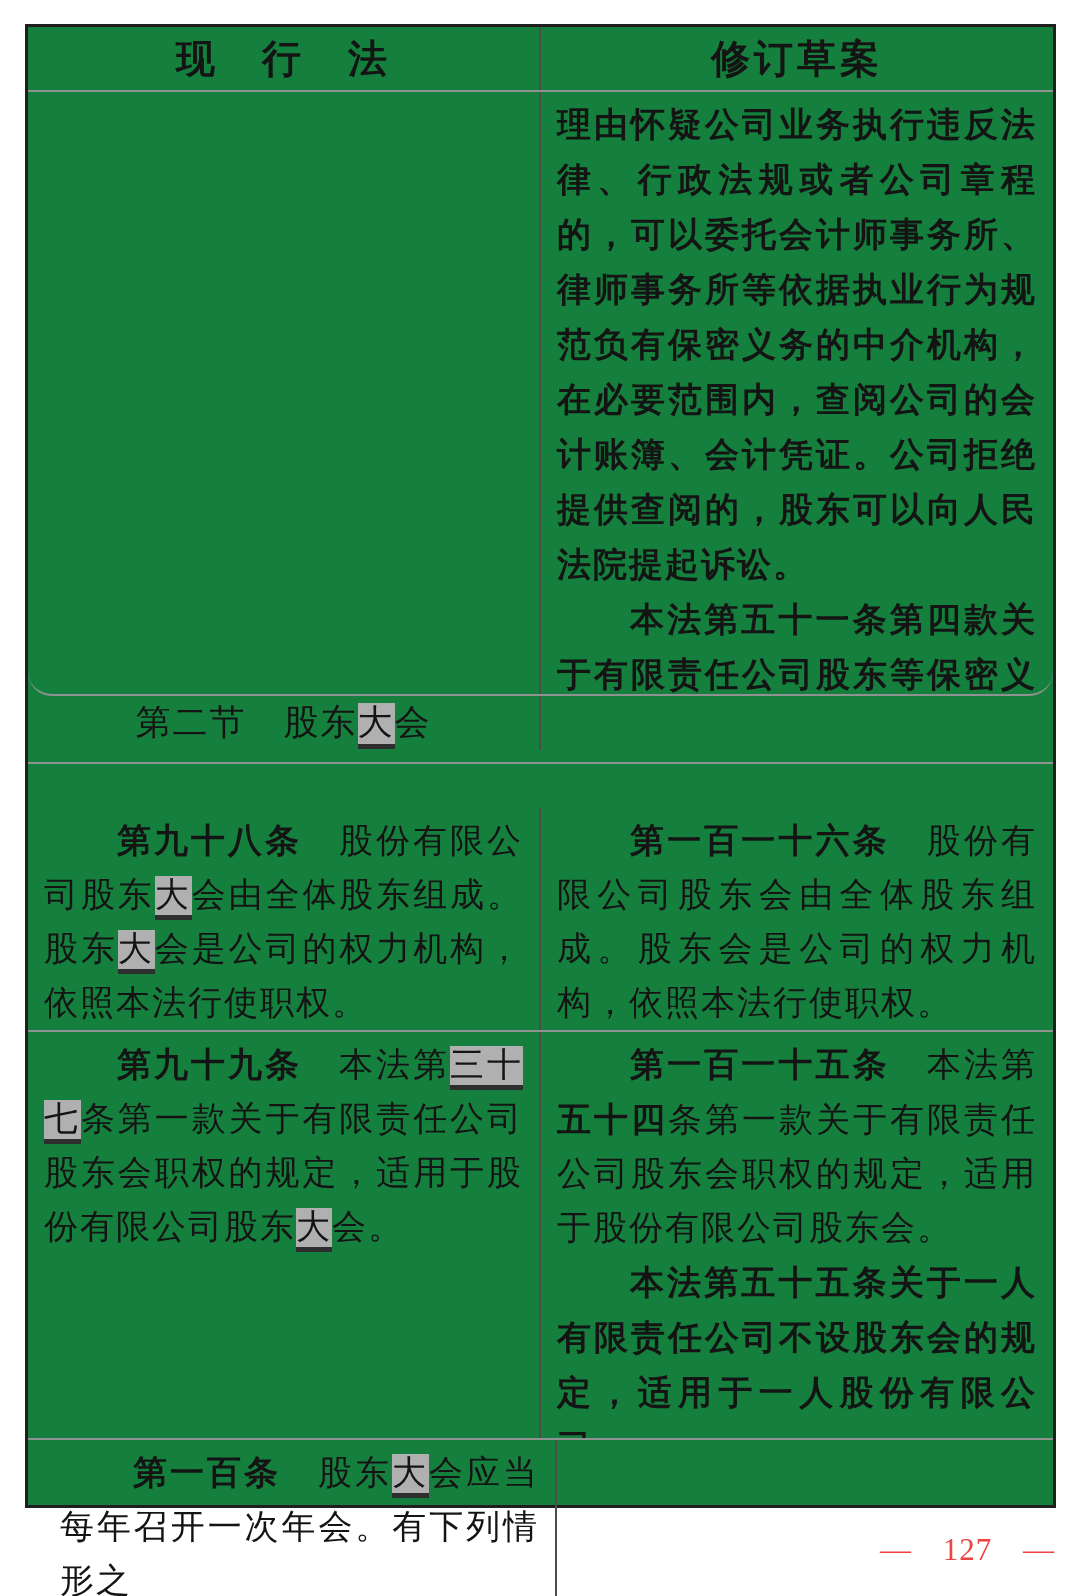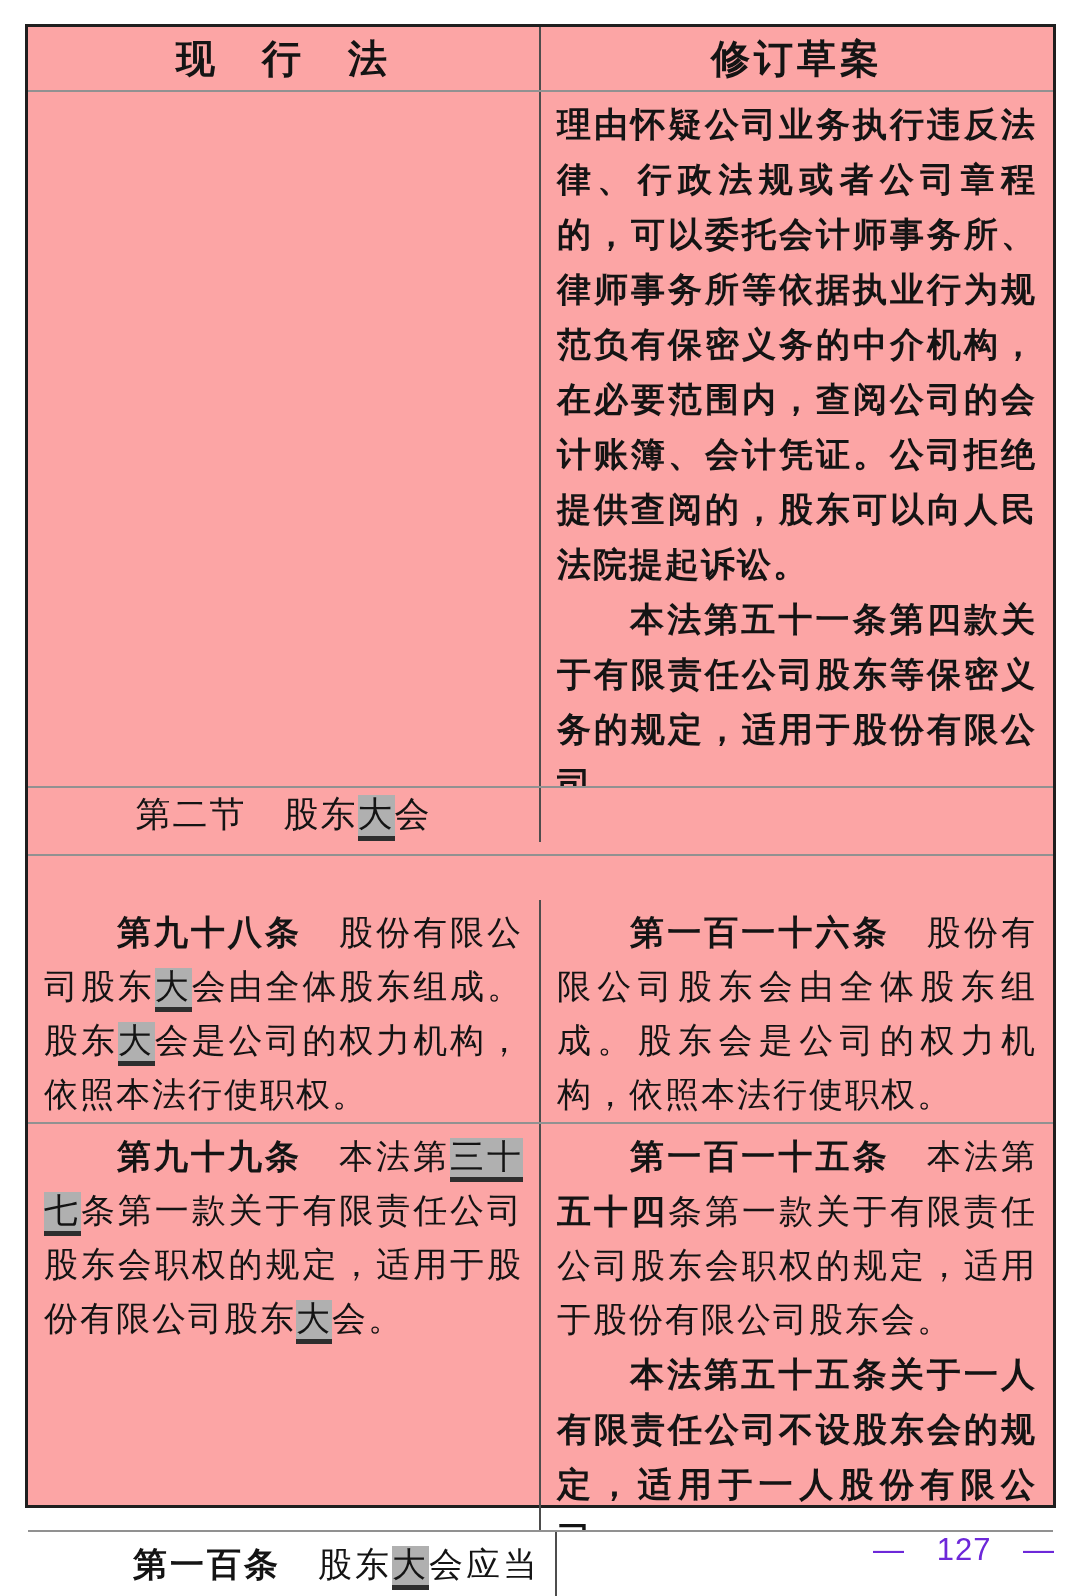--- a/index.html
+++ b/index.html
@@ -3,39 +3,39 @@
 <meta charset="utf-8">
 <style>
   html,body{margin:0;padding:0;}
   body{
     width:1080px;height:1596px;background:#ffffff;position:relative;
     font-family:"Liberation Serif","DejaVu Serif",serif;color:#141414;
     overflow:hidden;
   }
   .law-table{
     position:absolute;left:25px;top:24px;width:1031px;height:1484px;
-    border:3px solid #1f1f1f;box-sizing:border-box;background:#fca5a5;
+    border:3px solid #1f1f1f;box-sizing:border-box;background:#15803d;
     display:flex;flex-direction:column;
   }
   .thead{
     display:flex;height:65px;box-sizing:border-box;
     border-bottom:2px solid #919191;flex:0 0 auto;
   }
   .th{
     display:flex;align-items:center;justify-content:center;
     font-weight:bold;font-size:39px;letter-spacing:4px;
     font-family:"DejaVu Sans","Liberation Sans",sans-serif;
     box-sizing:border-box;
   }
   .cl{width:513px;border-right:2px solid #4d4d4d;}
   .cr{flex:1;}
   #rows{display:flex;flex-direction:column;flex:1;}
   .trow{display:flex;box-sizing:border-box;}
   .trow.bordered{border-bottom:2px solid #919191;}
-  .row-0{height:696px;}
+  .row-0{height:604px;border-radius:24px;}
   .row-1{height:68px;flex-direction:column;}
   .row-2{height:224px;margin-top:44px;}
   .row-3{height:408px;}
   .row-4{flex:1;padding-left:16px;}
   .cell{
     box-sizing:border-box;padding:5px 16px 0 16px;
     font-size:34px;line-height:54px;letter-spacing:2px;
     text-align:justify;overflow:hidden;
   }
   .para{margin:0;padding:0;}
@@ -50,22 +50,22 @@
     border-bottom:5px solid #2e2e2e;
     padding-bottom:2px;
   }
   .trow.section .cell{
     display:flex;align-items:center;justify-content:center;
     text-align:center;padding-top:0;font-size:35px;
   }
   .trow.section .para{text-indent:0;}
   .page-number{
     position:absolute;top:1532px;right:25px;
-    font-size:31px;letter-spacing:1px;word-spacing:22px;color:#6d28d9;
-    font-family:Liberation Sans, sans-serif;
+    font-size:31px;letter-spacing:1px;word-spacing:22px;color:#ef4444;
+    font-family:Liberation Serif, serif;
   }
 </style>
 </head>
 <body>
 
 <div class="law-table">
   <div class="thead">
     <div class="th cl">现　行　法</div>
     <div class="th cr">修订草案</div>
   </div>

